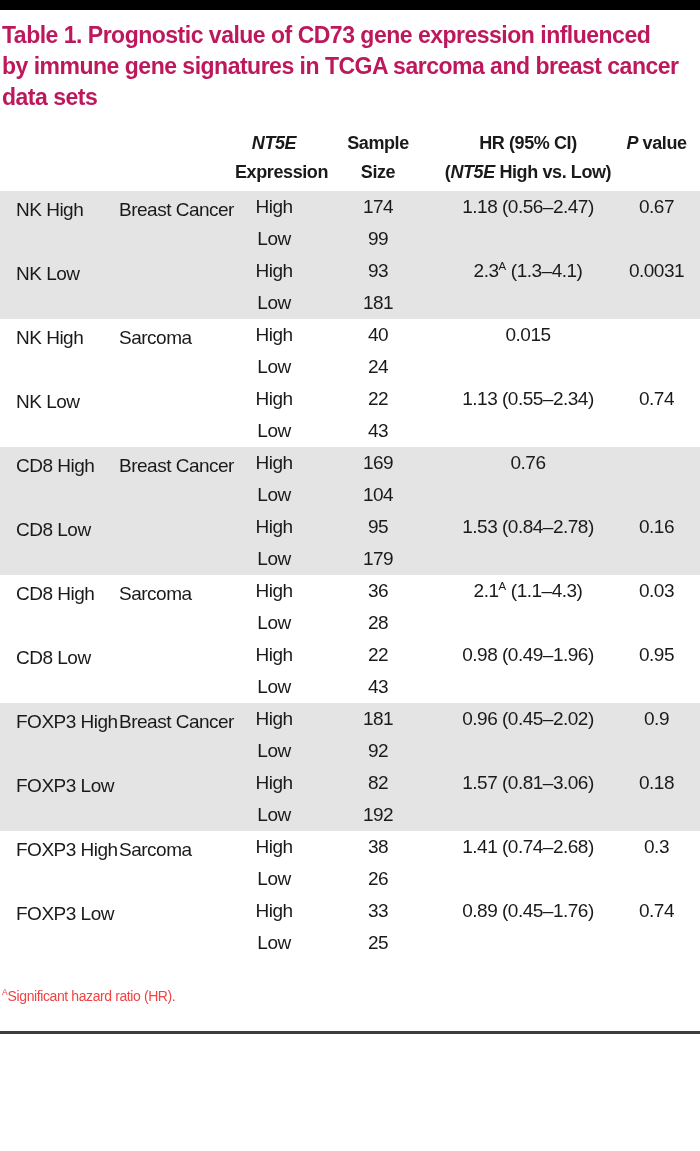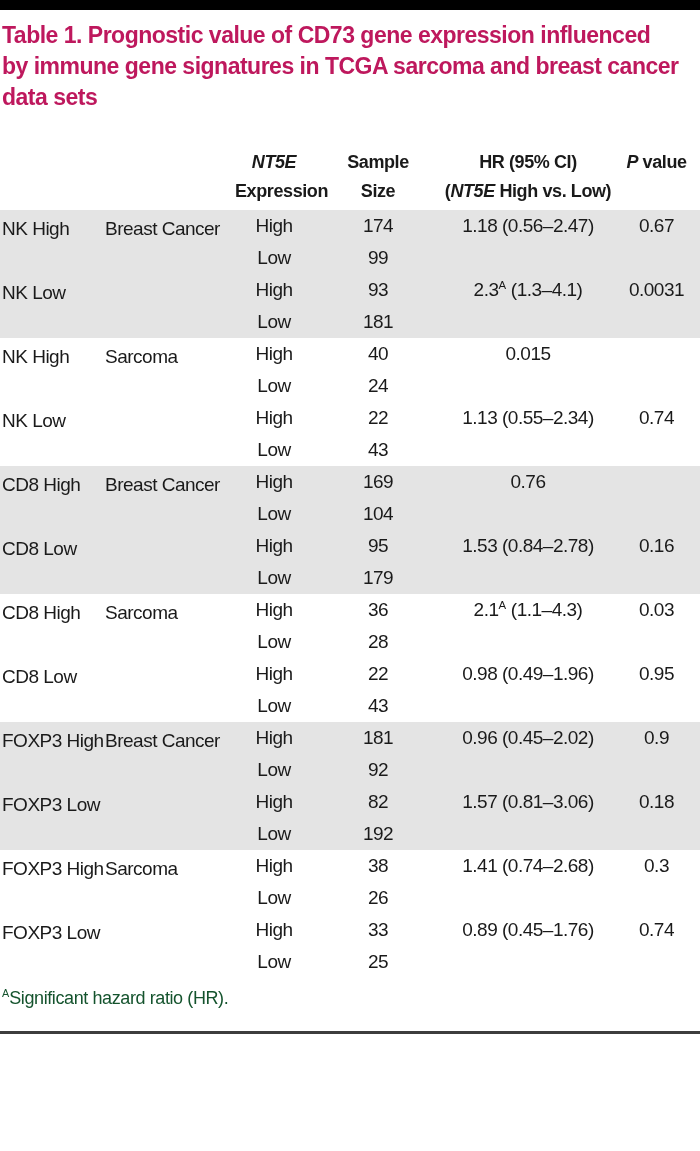--- a/index.html
+++ b/index.html
@@ -23,21 +23,21 @@
     top: 20px; left: 2px;
     width: 696px;
     font-size: 23px;
     font-weight: bold;
     letter-spacing: -0.5px;
     line-height: 31px;
     color: #be185d;
   }
   .table-wrap {
     position: absolute;
-    top: 148px; left: 0;
+    top: 129px; left: 0;
     width: 648px;
   }
   .thead {
     display: grid;
     grid-template-columns: 103px 132px 78px 130px 170px 87px;
     font-weight: bold;
     font-size: 18px;
     letter-spacing: -0.4px;
     line-height: 29px;
     height: 62px;
@@ -49,36 +49,36 @@
   .trow {
     display: grid;
     grid-template-columns: 103px 132px 78px 130px 170px 87px;
     height: 32px;
     align-items: center;
     font-size: 19px;
     letter-spacing: -0.5px;
   }
   .trow.shaded { background: #e4e4e4; }
   .tcell { white-space: nowrap; }
-  .tcell.left { text-align: left; padding-left: 2px; margin-top: 6px; }
+  .tcell.left { text-align: left; padding-left: 16px; margin-top: 6px; }
   .tcell.center { text-align: center; }
   sup.marker {
     font-size: 0.6em;
     vertical-align: super;
     line-height: 0;
     letter-spacing: 0;
   }
   .italic { font-style: italic; }
   .footnote {
     position: absolute;
     top: 988px; left: 2px;
     width: 696px;
-    font-size: 18px;
+    font-size: 14px;
     letter-spacing: -0.4px;
-    color: #14532d;
+    color: #ef4444;
   }
   .bottom-rule {
     position: absolute;
     top: 1031px; left: 0;
     width: 700px; height: 3px;
     background: #3d3d3d;
   }
 </style>
 </head>
 <body>

